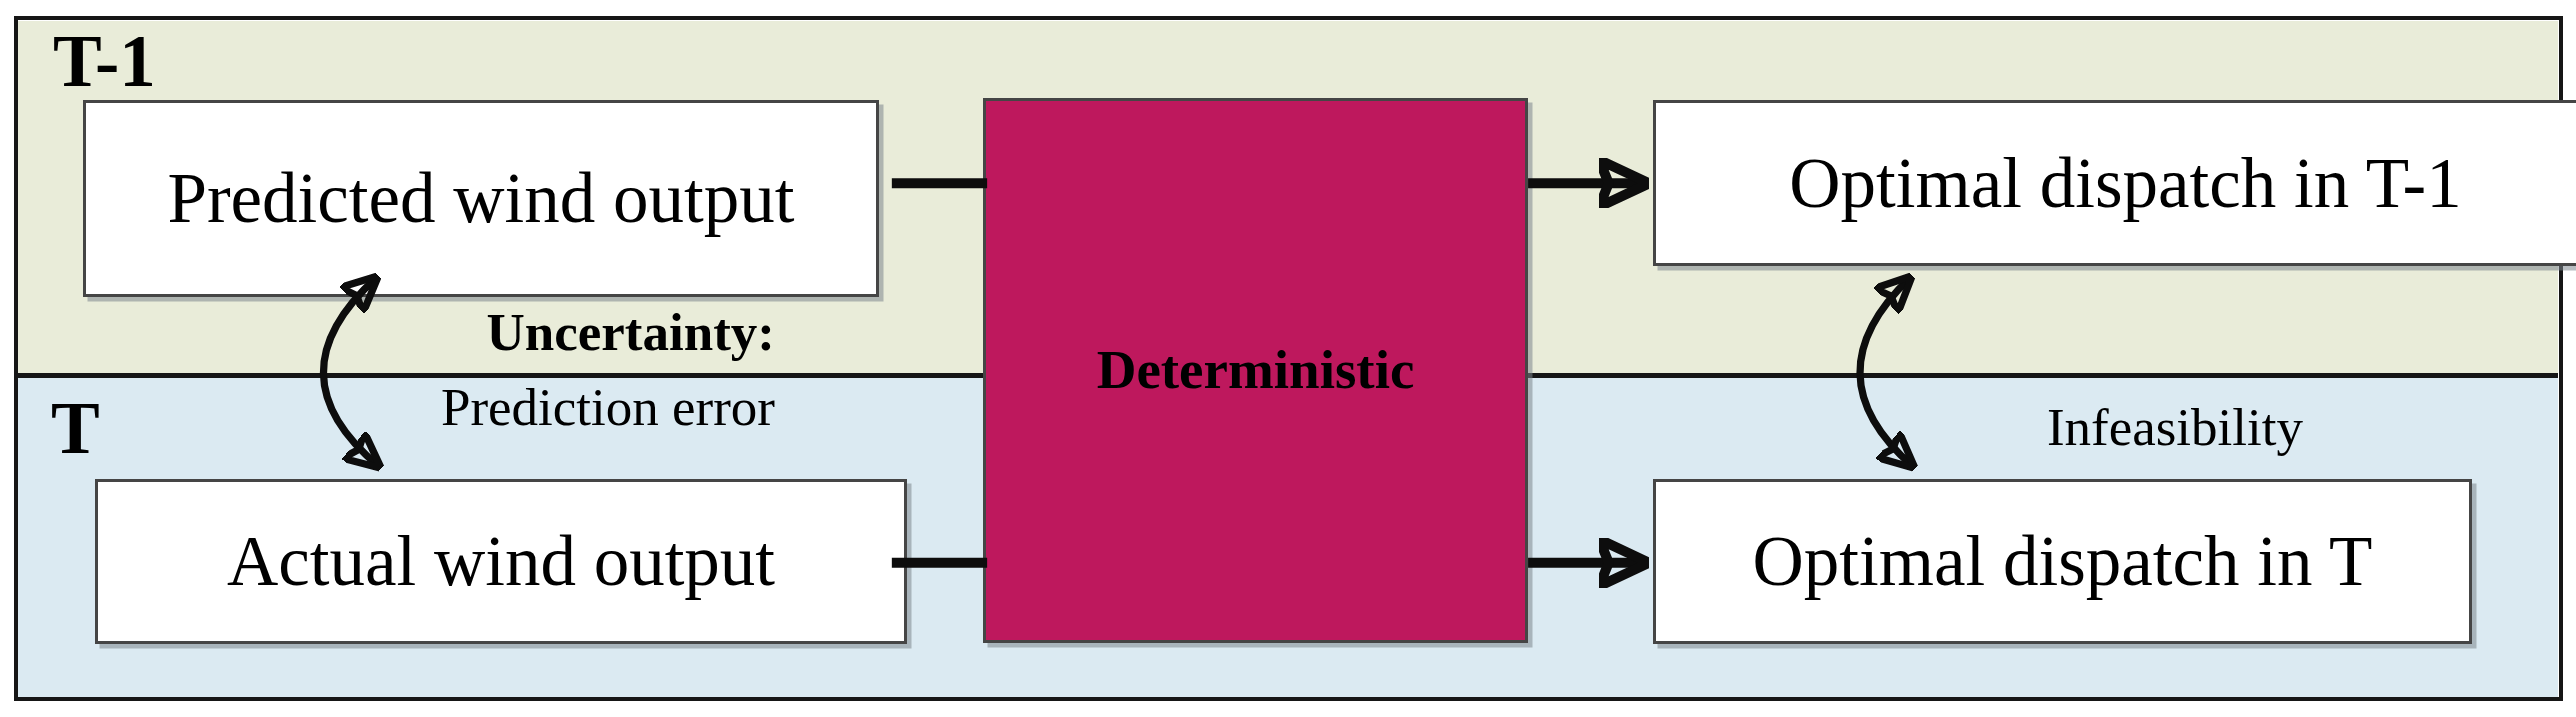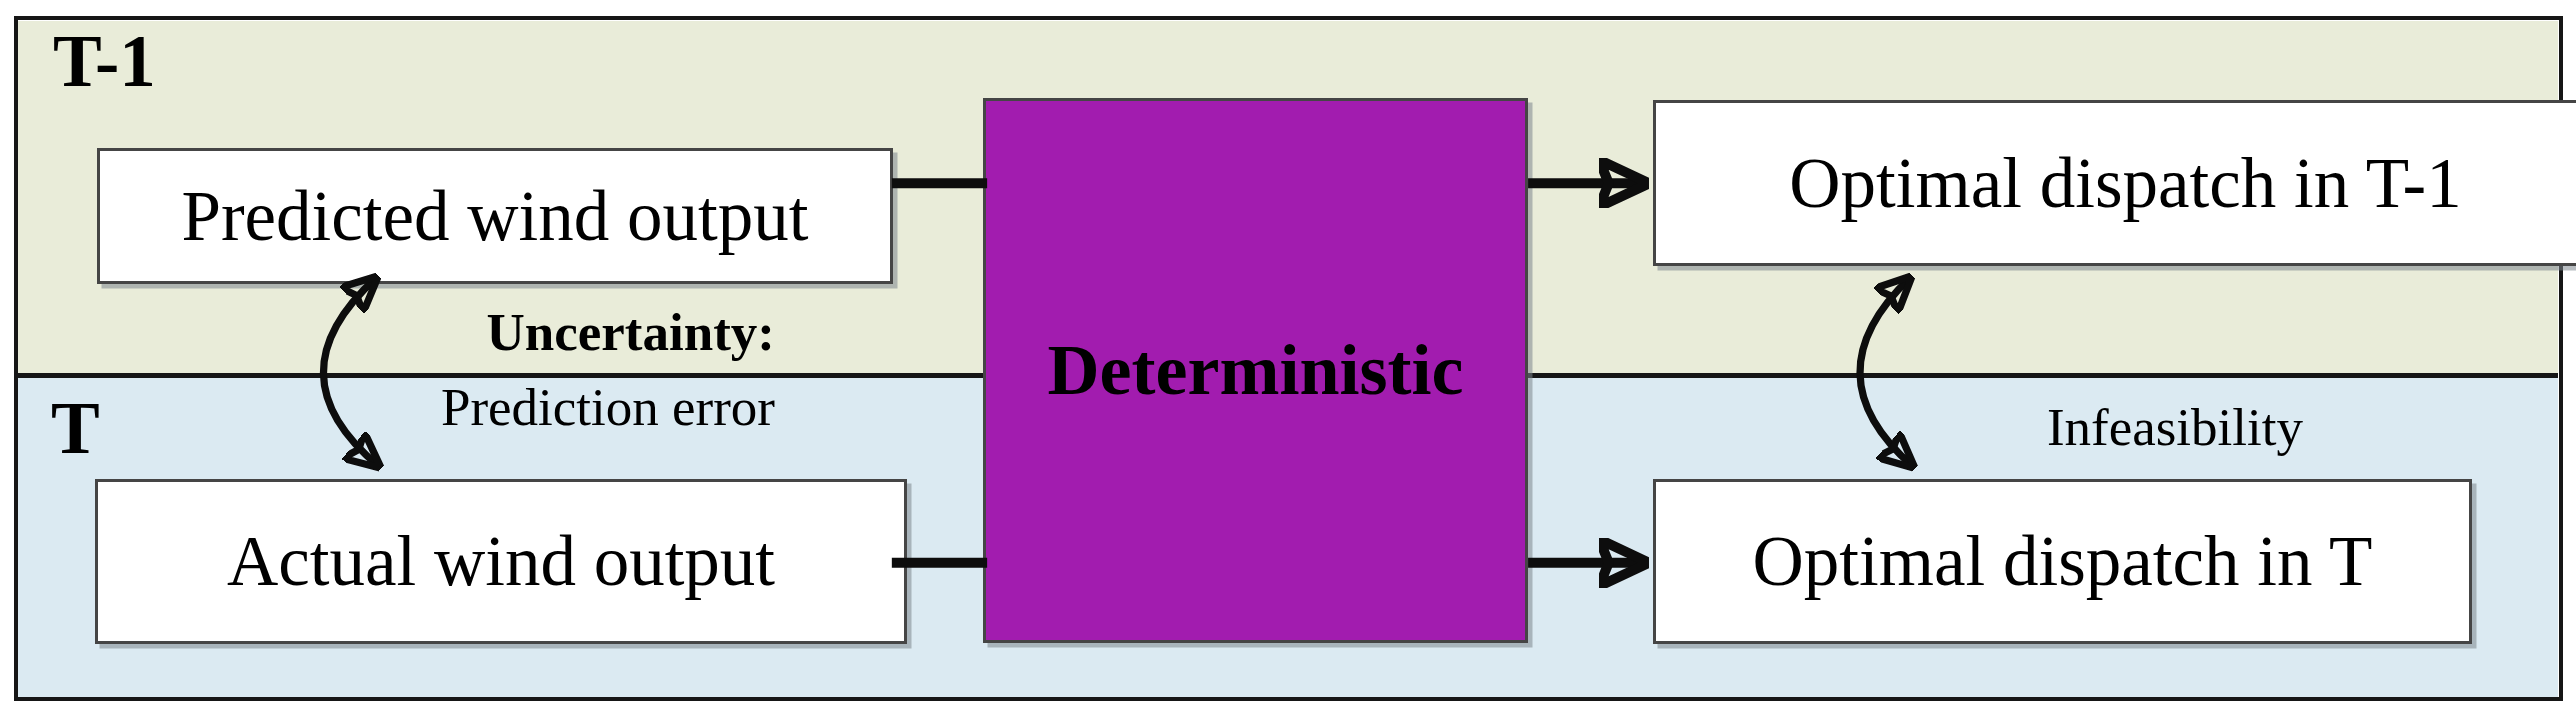--- a/index.html
+++ b/index.html
@@ -49,29 +49,29 @@
     border: 3.6px solid #454545;
     box-shadow: 4.5px 4.5px 0 rgba(125,135,142,0.55);
     display: flex;
     align-items: center;
     justify-content: center;
     text-align: center;
     font-size: 71px;
     line-height: 1.05;
     white-space: nowrap;
   }
-  .node-predicted { left: 97px;  top: 100px; width: 796px; height: 136px; margin-top: 48px; }
+  .node-predicted { left: 83px;  top: 100px; width: 796px; height: 197px; }
   .node-actual    { left: 95px;  top: 479px; width: 812px; height: 165px; }
   .node-dispatch-t1 { left: 1653px; top: 100px; width: 945px; height: 166px; }
   .node-dispatch-t  { left: 1653px; top: 479px; width: 819px; height: 165px; justify-content: center; }
   .node-model {
     left: 983px; top: 98px; width: 545px; height: 545px;
-    background: #a21caf;
+    background: #be185d;
     font-weight: bold;
-    font-size: 72px;
+    font-size: 55px;
     flex-direction: row;
     line-height: 1.42;
   }
 
   .annotation {
     position: absolute;
     width: 463px;
     text-align: right;
     font-size: 53px;
     line-height: 1.05;

